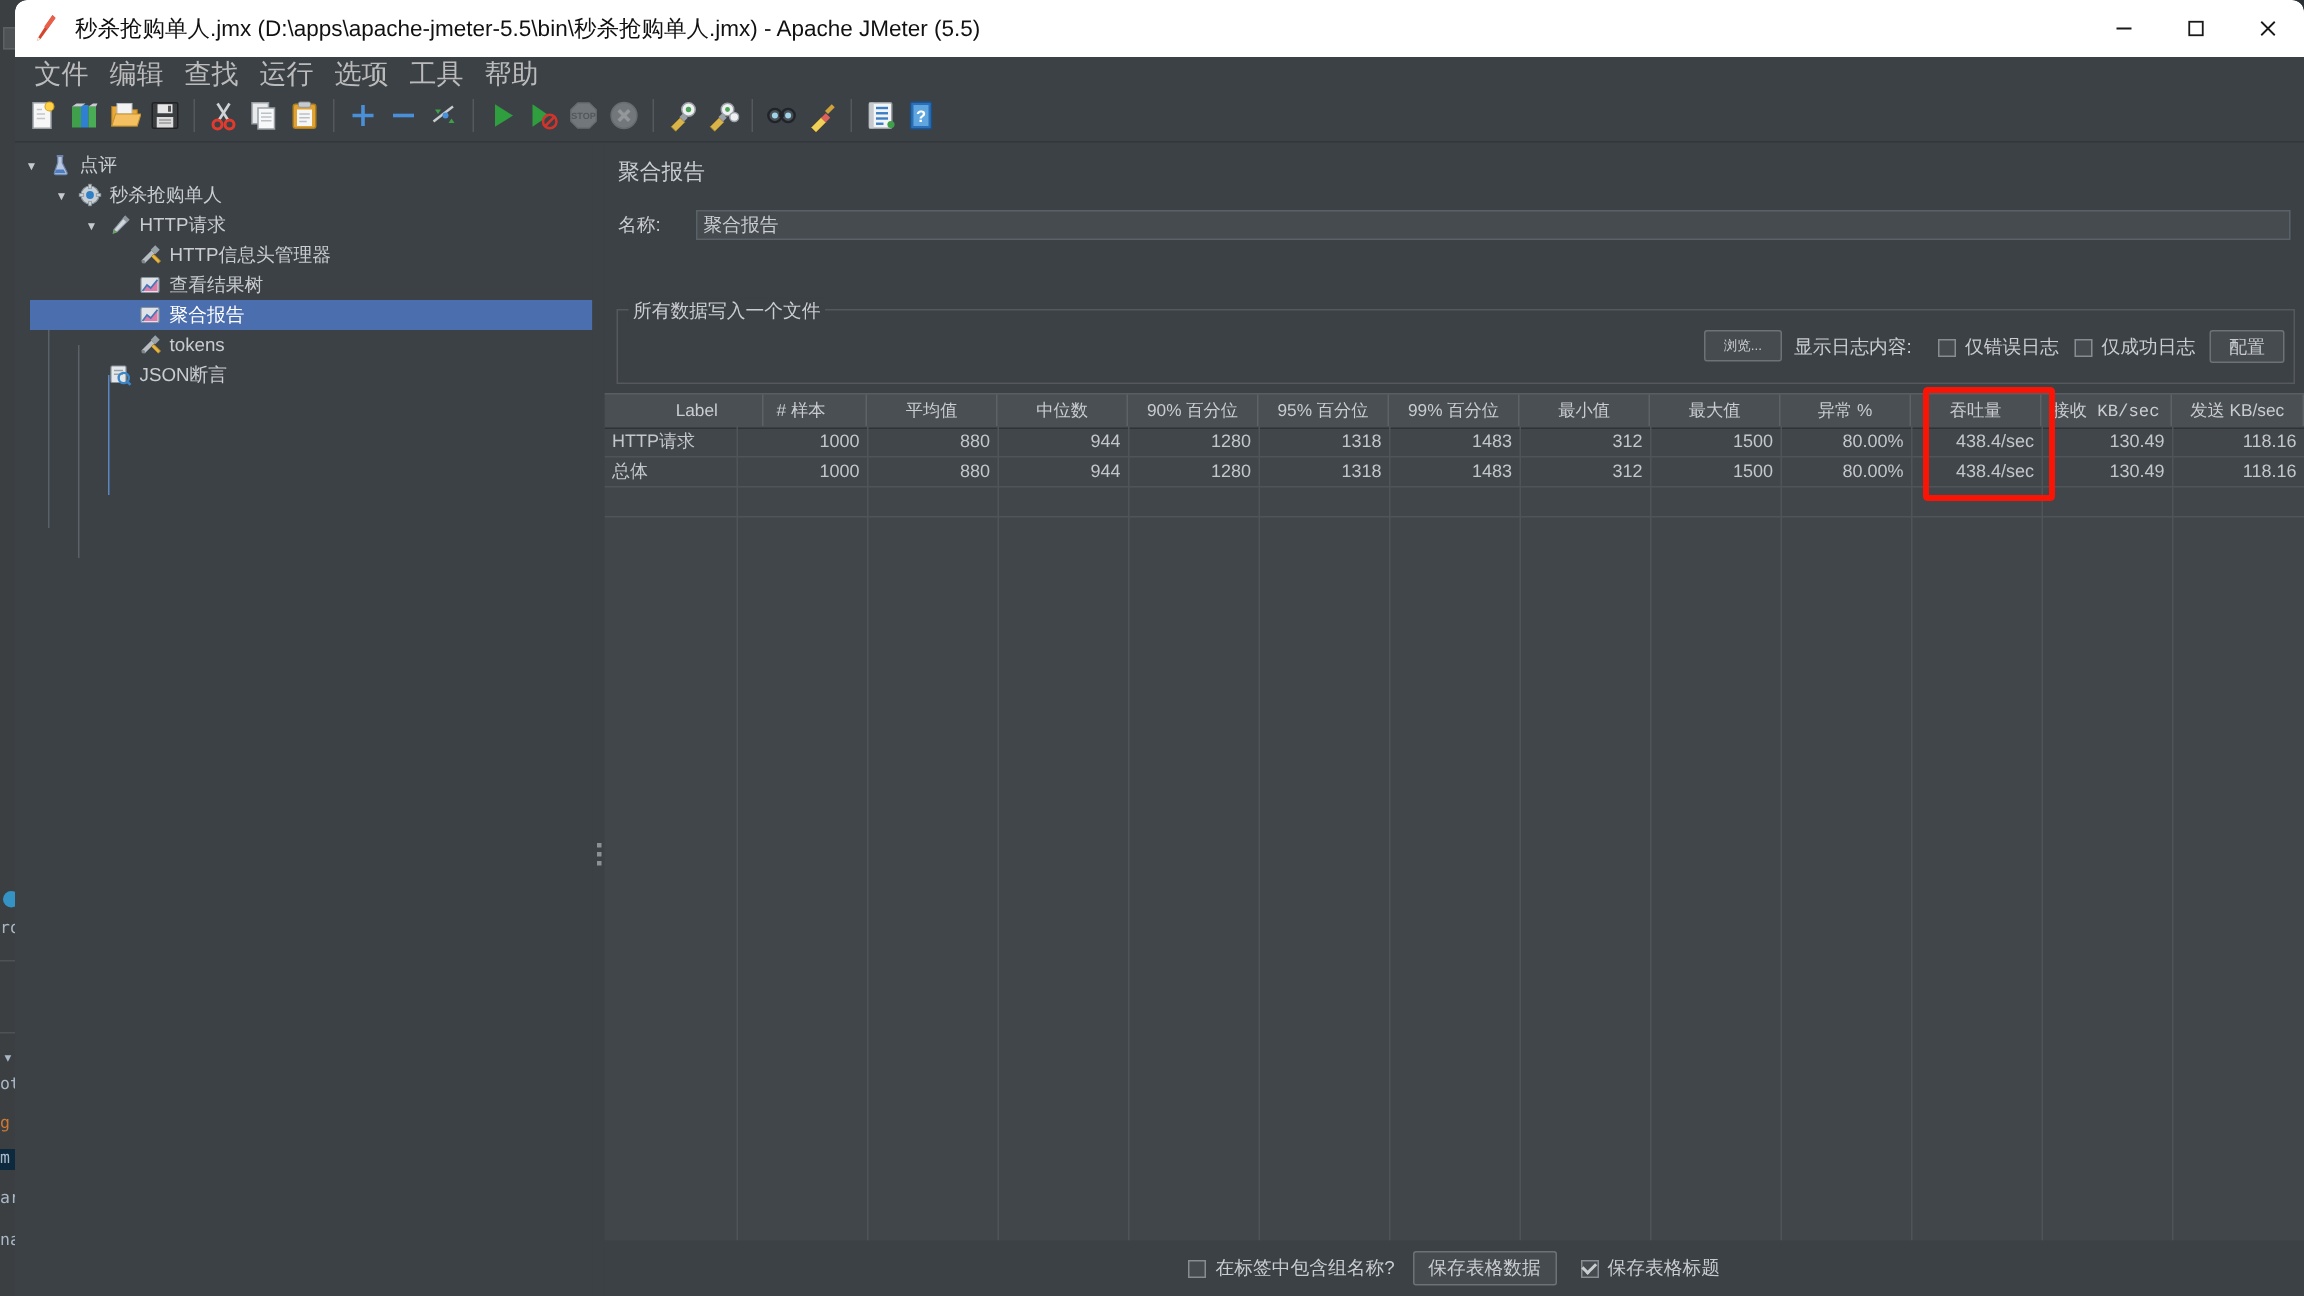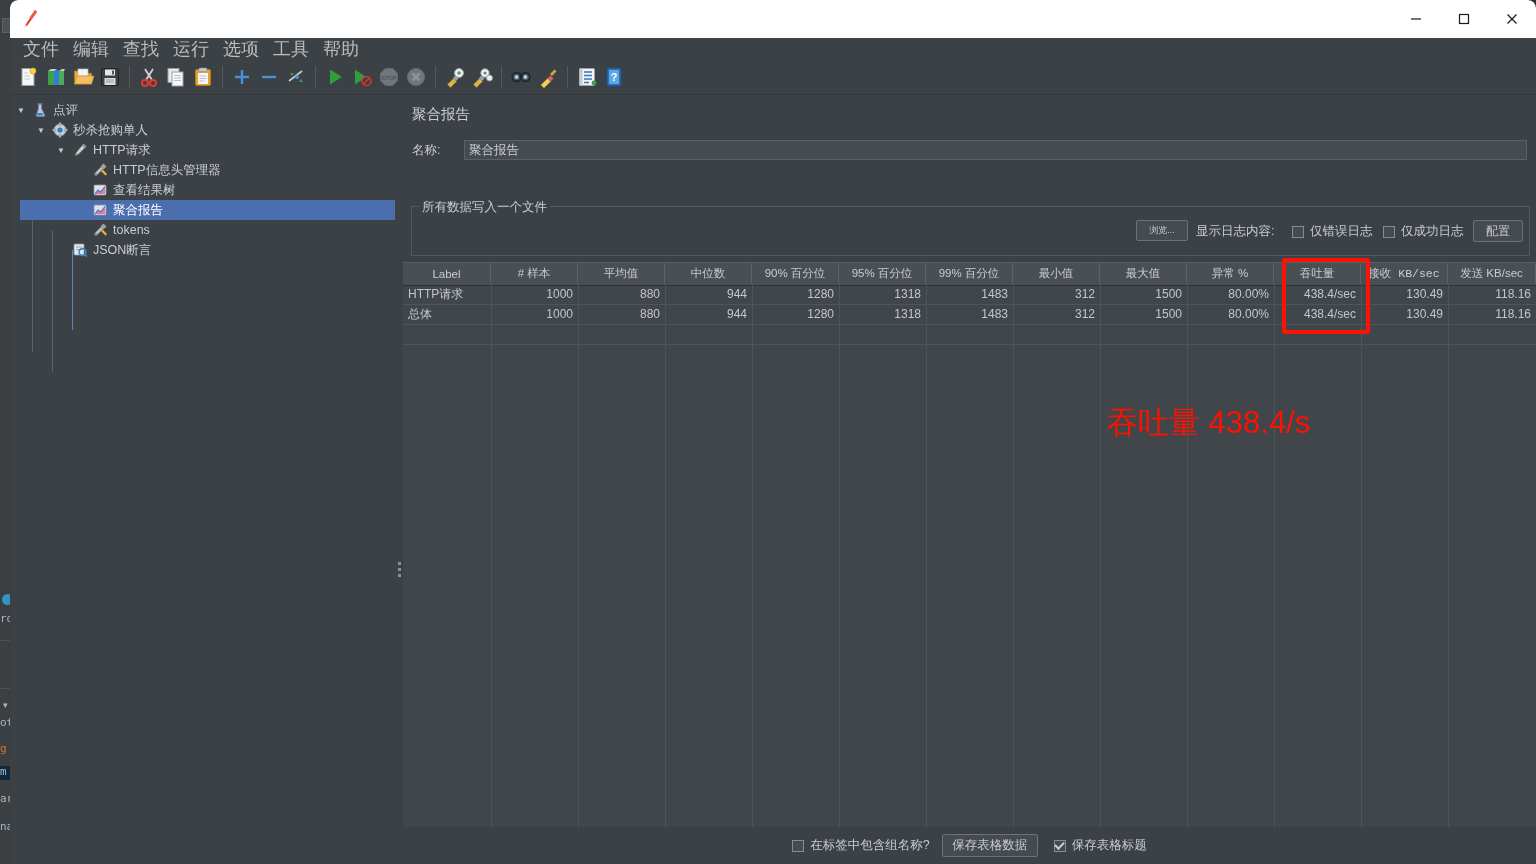--- a/index.html
+++ b/index.html
@@ -120,20 +120,21 @@
   <div class="win">
 
     <div class="titlebar">
       <div class="title-icon">
         <svg width="26" height="26" viewBox="0 0 26 26">
           <path d="M17 4 L19 6 L9 20 L6.5 21.5 L7.5 18.8 Z" fill="#d4462c"></path>
           <path d="M17 4 L19 6 L13.5 13.6 L11.5 11.6 Z" fill="#e8604a"></path>
           <path d="M7.5 18.8 L6.5 21.5 L9 20 Z" fill="#f2f2f2"></path>
         </svg>
       </div>
+      <div class="title-text">秒杀抢购单人.jmx (D:\apps\apache-jmeter-5.5\bin\秒杀抢购单人.jmx) - Apache JMeter (5.5)</div>
       <div class="winbtns">
         <div class="wbtn">
           <svg width="12" height="12" viewBox="0 0 12 12">
               <line x1="1" y1="6" x2="11" y2="6" stroke="#1a1a1a" stroke-width="1.2"></line>
             </svg>
         </div>
         <div class="wbtn">
           <svg width="12" height="12" viewBox="0 0 12 12">
               <rect x="1.5" y="1.5" width="9" height="9" fill="none" stroke="#1a1a1a" stroke-width="1.2"></rect>
             </svg>
@@ -437,21 +438,21 @@
         <span>仅错误日志</span>
       </div>
       <div class="fitem" style="position:absolute;left:980px;top:127px;">
         <span class="cbx" id="cb-success"></span>
         <span>仅成功日志</span>
       </div>
       <button class="btn" style="position:absolute;left:1070px;top:124px;width:50px;height:22px;font-size:12px;">配置</button>
 
       <div class="tbl">
         <div class="thead" id="thead">
-            <div class="th" style="left: 0px; width: 88px;">Label</div>
+            <div class="th" style="left: 18px; width: 88px;">Label</div>
             <div class="th" style="left: 88px; width: 87px;"># 样本</div>
             <div class="th" style="left: 175px; width: 87px;">平均值</div>
             <div class="th" style="left: 262px; width: 87px;">中位数</div>
             <div class="th" style="left: 349px; width: 87px;">90% 百分位</div>
             <div class="th" style="left: 436px; width: 87px;">95% 百分位</div>
             <div class="th" style="left: 523px; width: 87px;">99% 百分位</div>
             <div class="th" style="left: 610px; width: 87px;">最小值</div>
             <div class="th" style="left: 697px; width: 87px;">最大值</div>
             <div class="th" style="left: 784px; width: 87px;">异常 %</div>
             <div class="th" style="left: 871px; width: 87px;">吞吐量</div>
@@ -502,21 +503,20 @@
               <div class="td r" style="left: 871px; width: 87px;">438.4/sec</div>
               <div class="td r" style="left: 958px; width: 87px;">130.49</div>
               <div class="td r" style="left: 1045px; width: 88px;">118.16</div>
             </div>
             <div class="trow" style="top: 62px;"></div>
           </div>
       </div>
 
       <div class="redbox" style="left:879px;top:162px;width:88px;height:76px;"></div>
 
-      <div class="annot" style="left:704px;top:306px;">吞吐量 438.4/s</div>
 
       <div class="footer">
         <div class="fitem" style="margin-right:12px;">
           <span class="cbx" id="cb-group"></span>
           <span>在标签中包含组名称?</span>
         </div>
         <button class="btn" style="width:96px;height:23px;font-size:12.5px;margin-right:16px;">保存表格数据</button>
         <div class="fitem">
           <span class="cbx on" id="cb-header"></span>
           <span>保存表格标题</span>

